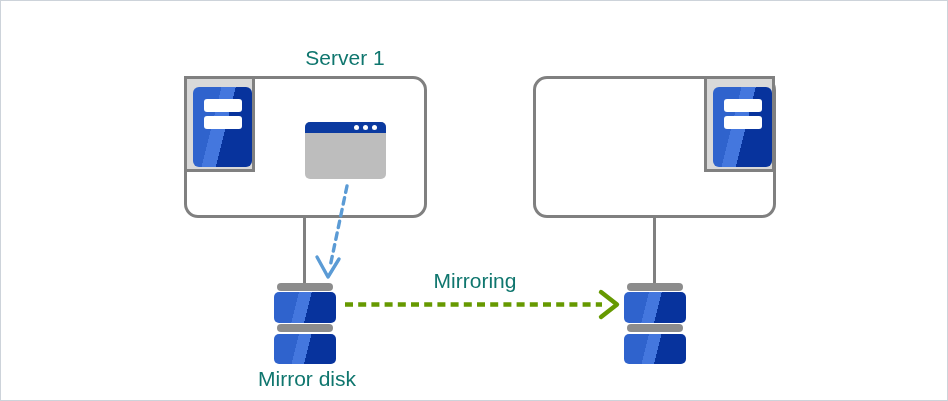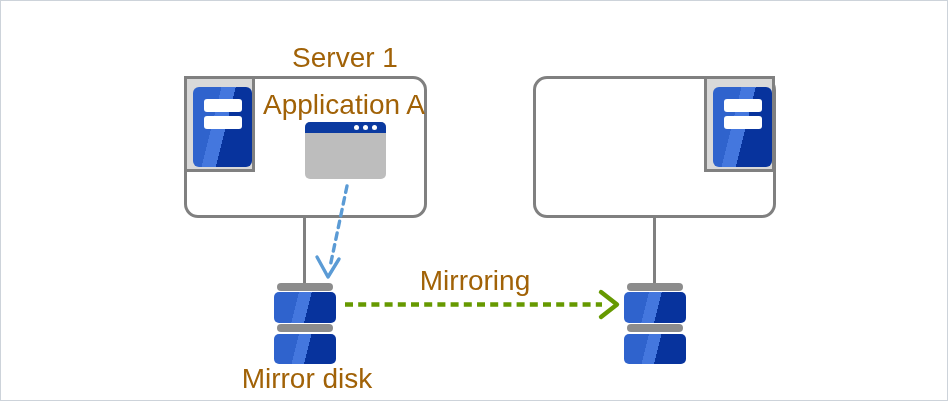--- a/index.html
+++ b/index.html
@@ -2,22 +2,22 @@
 <html><head>
 <meta charset="utf-8">
 <style>
   html,body{margin:0;padding:0;background:#fff;}
   body{font-family:"Liberation Sans","DejaVu Sans",sans-serif;}
   .canvas{
     position:relative;width:948px;height:401px;box-sizing:border-box;
     background:#ffffff;border:1px solid #cdd3da;overflow:hidden;
   }
   .lbl{
-    position:absolute;width:200px;text-align:center;color:#a16207;
-    font-size:28px;line-height:22px;white-space:nowrap;
+    position:absolute;width:200px;text-align:center;color:#0f766e;
+    font-size:21px;line-height:22px;white-space:nowrap;
   }
   
   .server-box{
     position:absolute;box-sizing:border-box;width:243px;height:142px;top:75px;
     background:#ffffff;border:3px solid #808080;border-radius:14px;
   }
   .box1{left:183px;}
   .box2{left:532px;}
   
   .icon-tray{
@@ -85,21 +85,20 @@
       <div class="bar b2"></div>
     </div>
   </div>
   <div class="icon-tray tray-right">
     <div class="tower">
       <div class="bar b1"></div>
       <div class="bar b2"></div>
     </div>
   </div>
 
-  <div class="lbl lbl-app">Application A</div>
   <div class="app-window">
     <div class="app-titlebar">
       <span class="dot d1"></span>
       <span class="dot d2"></span>
       <span class="dot d3"></span>
     </div>
   </div>
 
   <div class="connector conn1"></div>
   <div class="connector conn2"></div>

